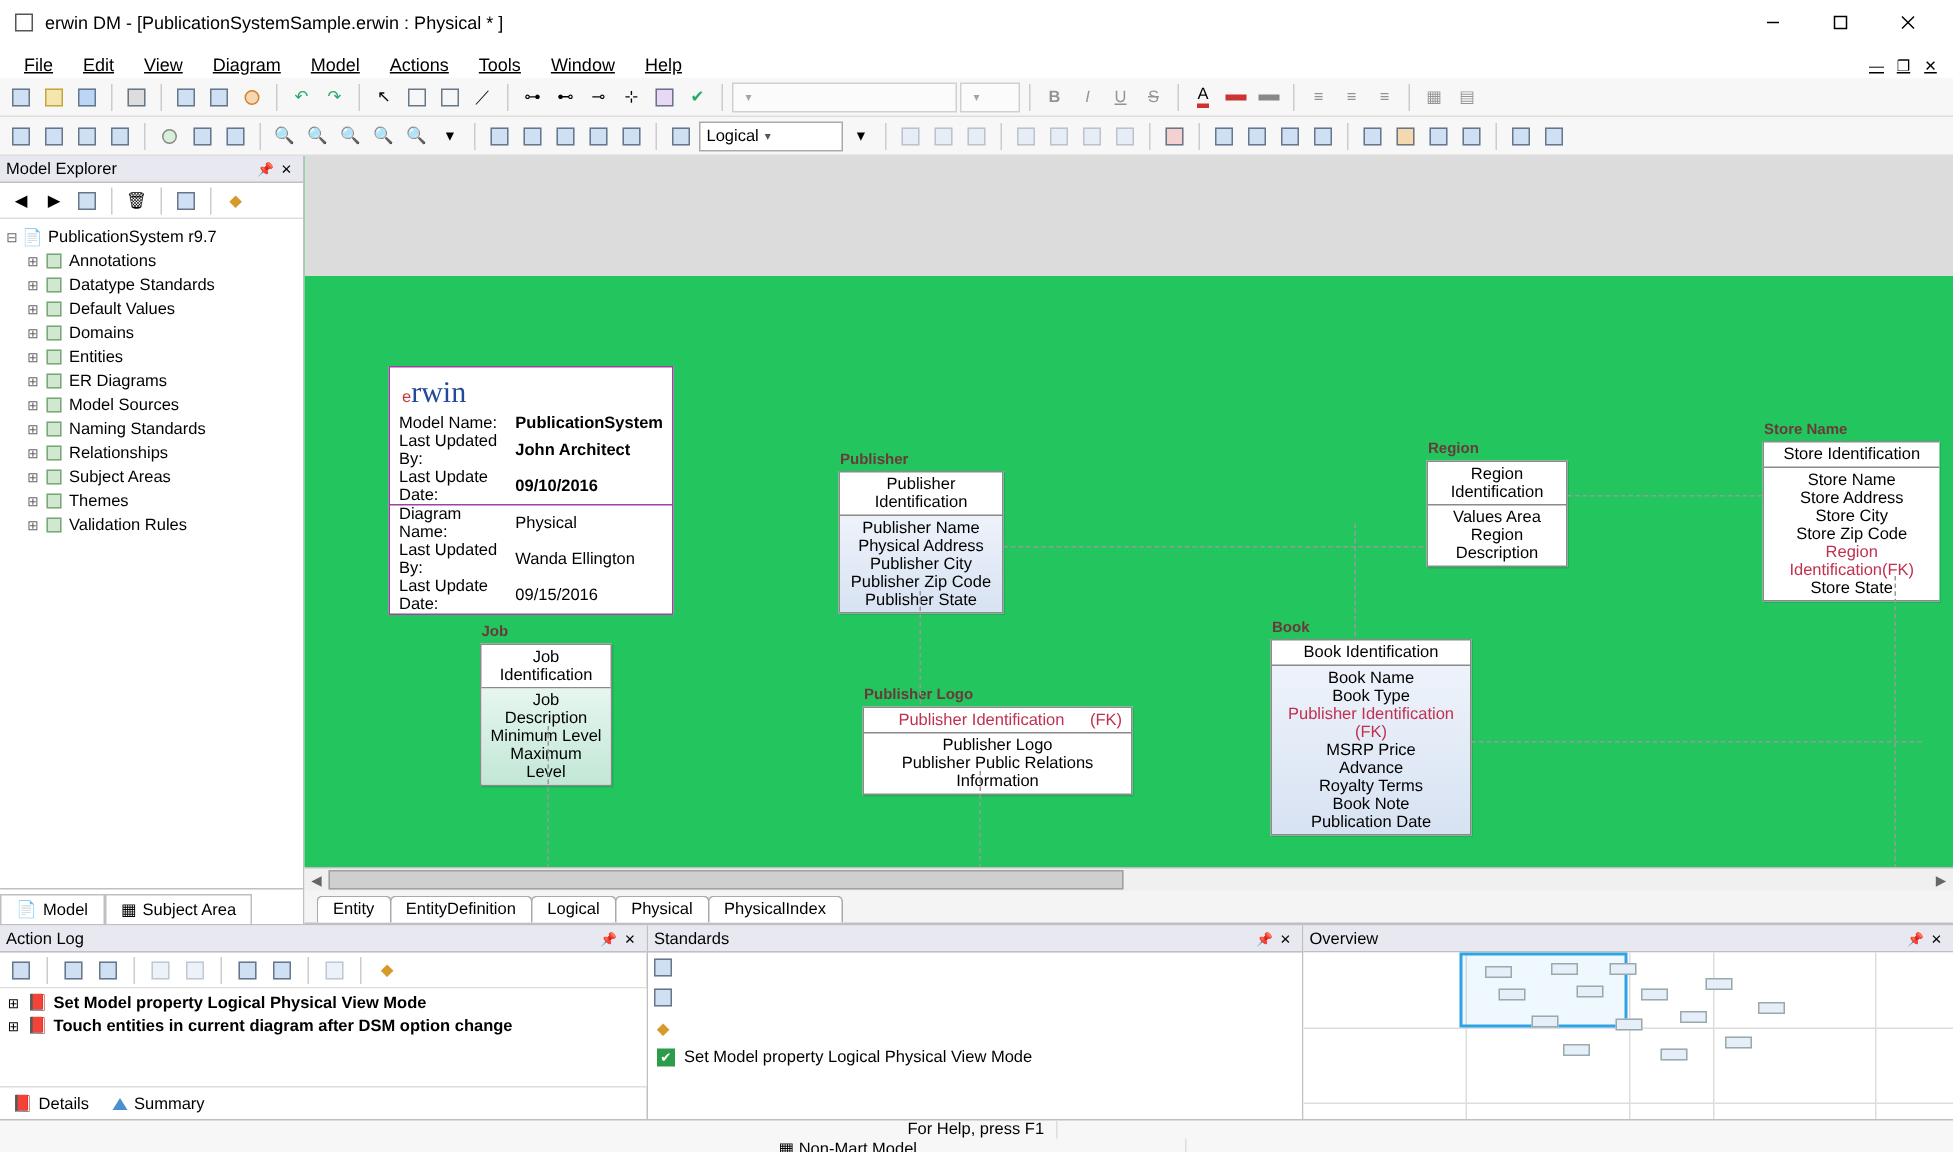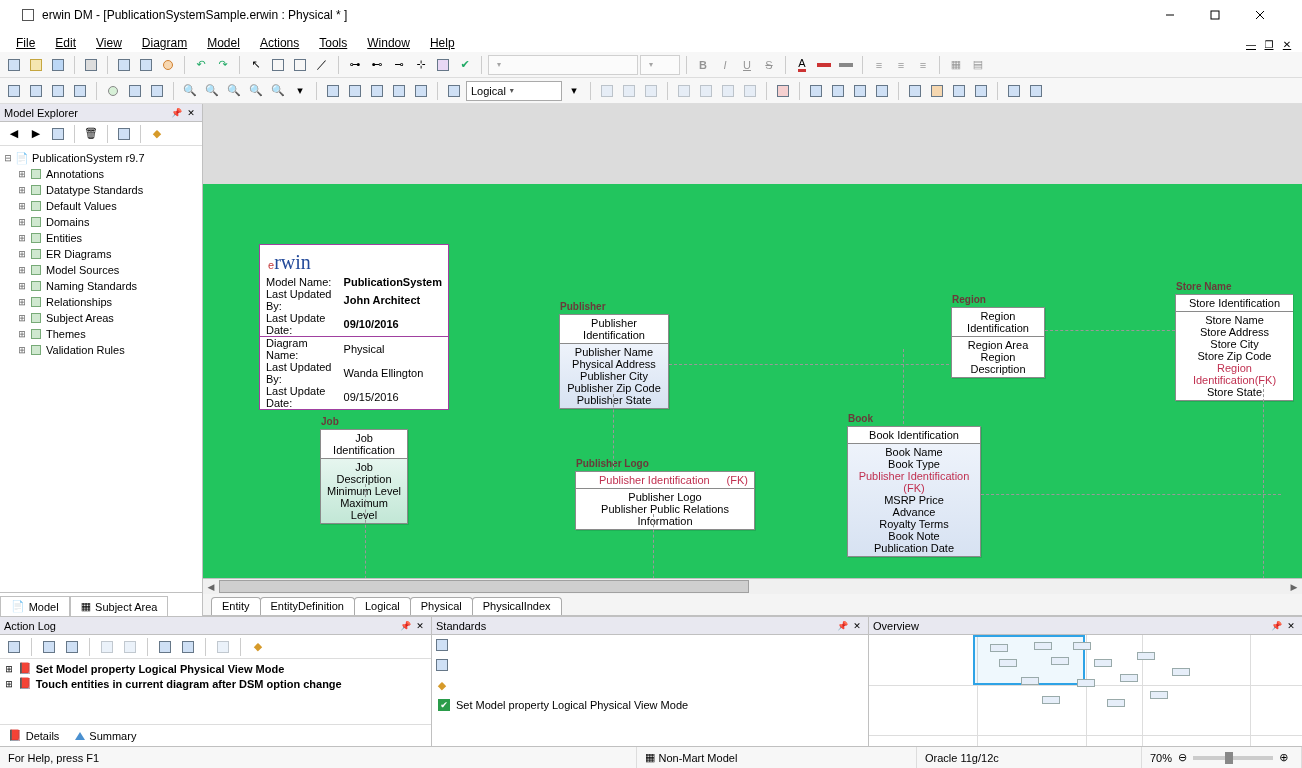--- a/index.html
+++ b/index.html
@@ -1,19 +1,19 @@
 <!DOCTYPE html>
 <html><head>
 <meta charset="utf-8">
 <style>
   * { margin: 0; padding: 0; box-sizing: border-box; font-family: "Segoe UI", Tahoma, sans-serif; font-size: 11px; }
   body { background: #fff; width: 1302px; height: 768px; overflow: hidden; display: flex; flex-direction: column; }
 
   
-  .titlebar { height: 30px; display: flex; align-items: center; padding: 0 20px; }
+  .titlebar { height: 30px; display: flex; align-items: center; padding: 0 8px; }
   .titlebar .app-icon { width: 16px; height: 16px; margin-right: 6px; position: relative; }
   .titlebar .app-icon::before { content:""; position:absolute; inset:2px; border:1px solid #555; }
   .titlebar .title { flex: 1; font-size: 12px; }
   .winbtn { width: 45px; height: 28px; display:flex; align-items:center; justify-content:center; }
   .winbtn svg { width:10px; height:10px; }
 
   
   .menubar { height: 22px; display:flex; align-items:flex-end; padding: 0 6px; text-decoration: underline; }
   .menubar .menu-item { padding: 2px 10px; font-size: 12px; }
   .menubar .mdi-btns { margin-left:auto; display:flex; }
@@ -93,21 +93,21 @@
   .action-log .btabs .btab { padding:2px 8px; display:flex; align-items:center; gap:4px; font-size:11px; }
   .adv .advrow { display:flex; align-items:center; gap:6px; padding:2px 4px; }
   .adv .chk { width:12px; height:12px; background:#2a9c4a; display:flex; align-items:center; justify-content:center; color:#fff; font-size:9px; }
   .overview .ov-canvas { flex:1; position:relative; background:#fff; }
   .overview .ov-canvas .grid-v { position:absolute; top:0; bottom:0; width:1px; background:#ddd; }
   .overview .ov-canvas .grid-h { position:absolute; left:0; right:0; height:1px; background:#ddd; }
   .overview .ov-canvas .vp { position:absolute; border:2px solid #2ea3e6; background:rgba(46,163,230,.08); }
   .overview .ov-canvas .mini { position:absolute; width:18px; height:8px; background:#e6eef9; border:1px solid #9aa; }
 
   
-  .status { height:22px; border-top:1px solid #c0c0c0; display:flex; align-items:center; font-size:11px; background:#f7f7f7; }
+  .status { height:22px; border-top:1px solid #c0c0c0; display:flex; align-items:center; font-size:11px; background:#f7f7f7;flex-direction:column; }
   .status .cell { padding:0 8px; border-right:1px solid #ddd; height:100%; display:flex; align-items:center; }
   .status .stretch { flex:1; }
   .status .zoom-slider { width:80px; height:4px; background:#ccc; position:relative; margin:0 6px; }
   .status .zoom-slider .knob { position:absolute; left:40%; top:-4px; width:8px; height:12px; background:#888; }
 
   .icon-sq { width:12px; height:12px; border:1px solid #678; background:#cfe0f5; }
   .icon-dot { width:10px; height:10px; border-radius:50%; border:1px solid #888; }
   .icon-tri { width:0;height:0;border-left:5px solid transparent;border-right:5px solid transparent;border-bottom:8px solid #4a90d0; }
 </style>
 </head>
@@ -567,21 +567,21 @@
             <div>Maximum Level</div>
           </div>
       </div>
 
       <div class="ent region" style="left:748px; top:203px; width:94px">
         <div class="ent-title">Region</div>
         <div class="ent-pk">
             <div>Region Identification</div>
           </div>
         <div class="ent-attrs" id="attrs-region">
-            <div>Region Area</div>
+            <div>Values Area</div>
             <div>Region Description</div>
           </div>
       </div>
 
       <div class="ent pub" style="left:644px; top:322px; width:134px">
         <div class="ent-title">Book</div>
         <div class="ent-pk">
             <div>Book Identification</div>
           </div>
         <div class="ent-attrs" id="attrs-book">

